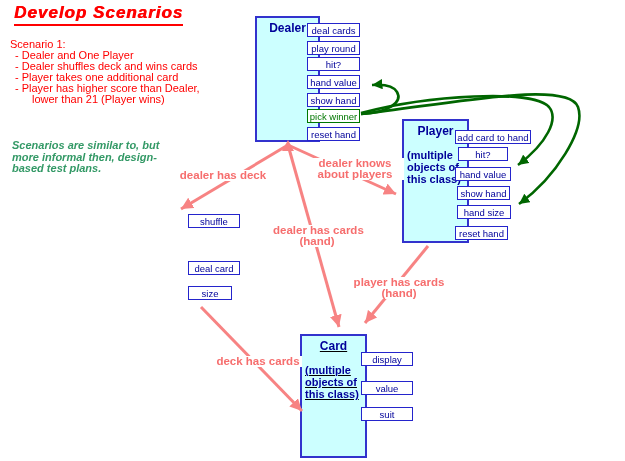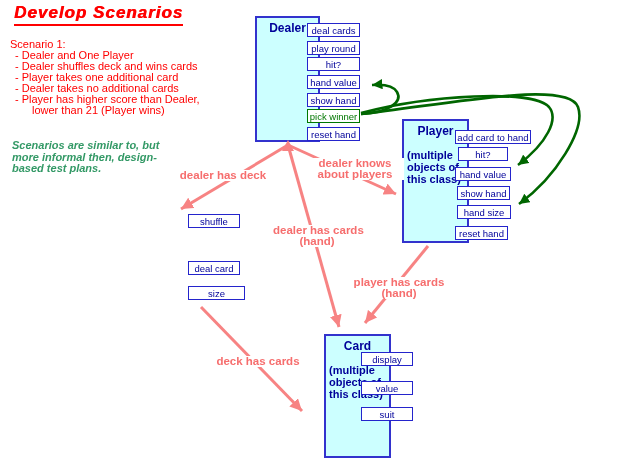--- a/index.html
+++ b/index.html
@@ -36,21 +36,20 @@
 
 <div id="stage">
 
   <div class="page-title">Develop Scenarios</div>
 
   <div class="scenario">
     <div class="ln">Scenario 1:</div>
     <div class="ln" style="margin-left:5px">- Dealer and One Player</div>
     <div class="ln" style="margin-left:5px">- Dealer shuffles deck and wins cards</div>
     <div class="ln" style="margin-left:5px">- Player takes one additional card</div>
-    <div class="ln" style="margin-left:5px">- Dealer takes no additional cards</div>
     <div class="ln" style="margin-left:5px">- Player has higher score than Dealer,</div>
     <div class="ln indent">lower than 21 (Player wins)</div>
   </div>
 
   <div class="note">
     <div>Scenarios are similar to, but</div>
     <div>more informal then, design-</div>
     <div>based test plans.</div>
   </div>
 
@@ -71,23 +70,23 @@
   </div>
   <div class="method" style="left:455px;top:130px;width:76px;">add card to hand</div>
   <div class="method" style="left:458px;top:147px;width:50px;">hit?</div>
   <div class="method" style="left:455px;top:167px;width:56px;">hand value</div>
   <div class="method" style="left:457px;top:186px;width:53px;">show hand</div>
   <div class="method" style="left:457px;top:205px;width:54px;">hand size</div>
   <div class="method" style="left:455px;top:226px;width:53px;">reset hand</div>
 
   <div class="method" style="left:188px;top:214px;width:52px;">shuffle</div>
   <div class="method" style="left:188px;top:261px;width:52px;">deal card</div>
-  <div class="method" style="left:188px;top:286px;width:57px;">size</div>
+  <div class="method" style="left:188px;top:286px;width:44px;">size</div>
 
-  <div class="classbox" style="left:324px;top:334px;width:67px;height:124px;">
+  <div class="classbox" style="left:300px;top:334px;width:67px;height:124px;text-decoration:underline;">
     <div class="cb-title">Card</div>
     <div class="cb-sub" style="width:60px;">(multiple objects of this class)</div>
   </div>
   <div class="method" style="left:361px;top:352px;width:52px;">display</div>
   <div class="method" style="left:361px;top:381px;width:52px;">value</div>
   <div class="method" style="left:361px;top:407px;width:52px;">suit</div>
 
   <svg id="arrows" width="625" height="461" viewBox="0 0 625 461">
     <defs>
       <marker id="ap" viewBox="0 0 10 10" refX="10" refY="5" markerWidth="4" markerHeight="4" orient="auto" markerUnits="strokeWidth">

